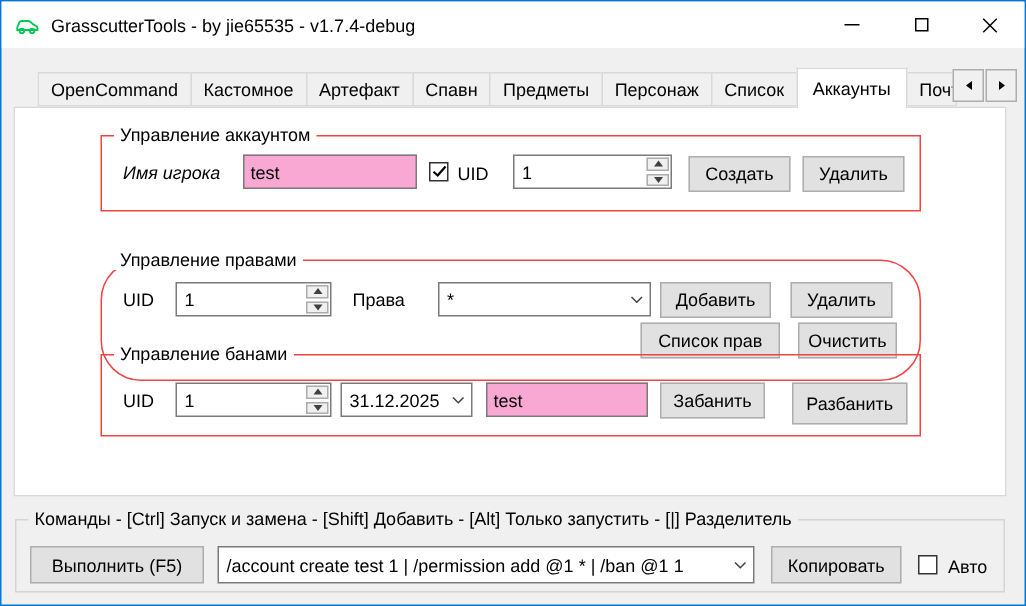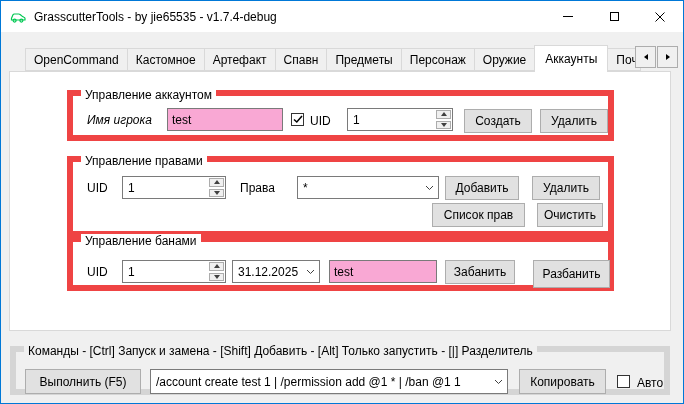--- a/index.html
+++ b/index.html
@@ -29,21 +29,21 @@
     border:1px solid #d9d9d9; border-bottom:none; z-index:3;
   }
   .tab.clipped { width:34px; overflow:hidden; padding-right:0; }
   .tab-scrollers { position:absolute; left:633px; top:45px; display:flex; z-index:4; }
   .scroller { width:21px; height:22px; background:#f0f0f0; border:1px solid #adadad; margin-left:1px; display:flex; align-items:center; justify-content:center; }
   .arrow-left { width:0; height:0; border-top:3px solid transparent; border-bottom:3px solid transparent; border-right:4px solid #000; }
   .arrow-right { width:0; height:0; border-top:3px solid transparent; border-bottom:3px solid transparent; border-left:4px solid #000; }
   
   .page { position:absolute; left:8px; top:70px; width:662px; height:260px; background:#fff; border:1px solid #d9d9d9; z-index:2; }
   
-  .group { position:absolute; border:6px solid #ef4444; }
+  .group { position:absolute; border:1px solid #ef4444; }
   .group-title { position:absolute; top:-8px; left:8px; background:#fff; padding:0 4px; white-space:nowrap; }
   .group-title.on-gray { background:#f0f0f0;text-align:right; }
   
   .lbl { position:absolute; white-space:nowrap; }
   .btn {
     position:absolute; background:#e1e1e1; border:1px solid #adadad;
     display:flex; align-items:center; justify-content:center; white-space:nowrap; cursor:default;
   }
   .textbox { position:absolute; background:#f9a8d4; border:1px solid #7a7a7a; font-size:12px; padding:0 4px; outline:none; }
   .combo { position:absolute; background:#fff; border:1px solid #7a7a7a; display:flex; align-items:center; }
@@ -85,21 +85,21 @@
     </div>
   </div>
 
   <div class="tabstrip">
     <div class="tab">OpenCommand</div>
     <div class="tab">Кастомное</div>
     <div class="tab">Артефакт</div>
     <div class="tab">Спавн</div>
     <div class="tab">Предметы</div>
     <div class="tab">Персонаж</div>
-    <div class="tab">Оружие</div>
+    <div class="tab">Список</div>
     <div class="tab active">Аккаунты</div>
     <div class="tab clipped">Почта</div>
   </div>
   <div class="tab-scrollers">
     <div class="scroller">
         <span class="arrow-left"></span>
       </div>
     <div class="scroller">
         <span class="arrow-right"></span>
       </div>
@@ -125,21 +125,21 @@
           </span>
         <span class="spin-btn">
             <i class="tri-down"></i>
           </span>
       </span>
     </div>
     <div class="btn" style="left:391px; top:13px; width:68px; height:24px;">Создать</div>
     <div class="btn" style="left:467px; top:13px; width:68px; height:24px;">Удалить</div>
   </div>
 
-  <div class="group" style="left:66px; top:155px; width:547px; height:81px; z-index:3;">
+  <div class="group" style="left:66px; top:172px; width:547px; height:81px; z-index:3;border-radius:27px;">
     <span class="group-title">Управление правами</span>
     <span class="lbl" style="left:14px; top:19px;">UID</span>
     <div class="spinner" style="left:49px; top:14px; width:104px; height:23px;">
       <span class="spin-value">1</span>
       <span class="spin-btns">
         <span class="spin-btn">
             <i class="tri-up"></i>
           </span>
         <span class="spin-btn">
             <i class="tri-down"></i>

